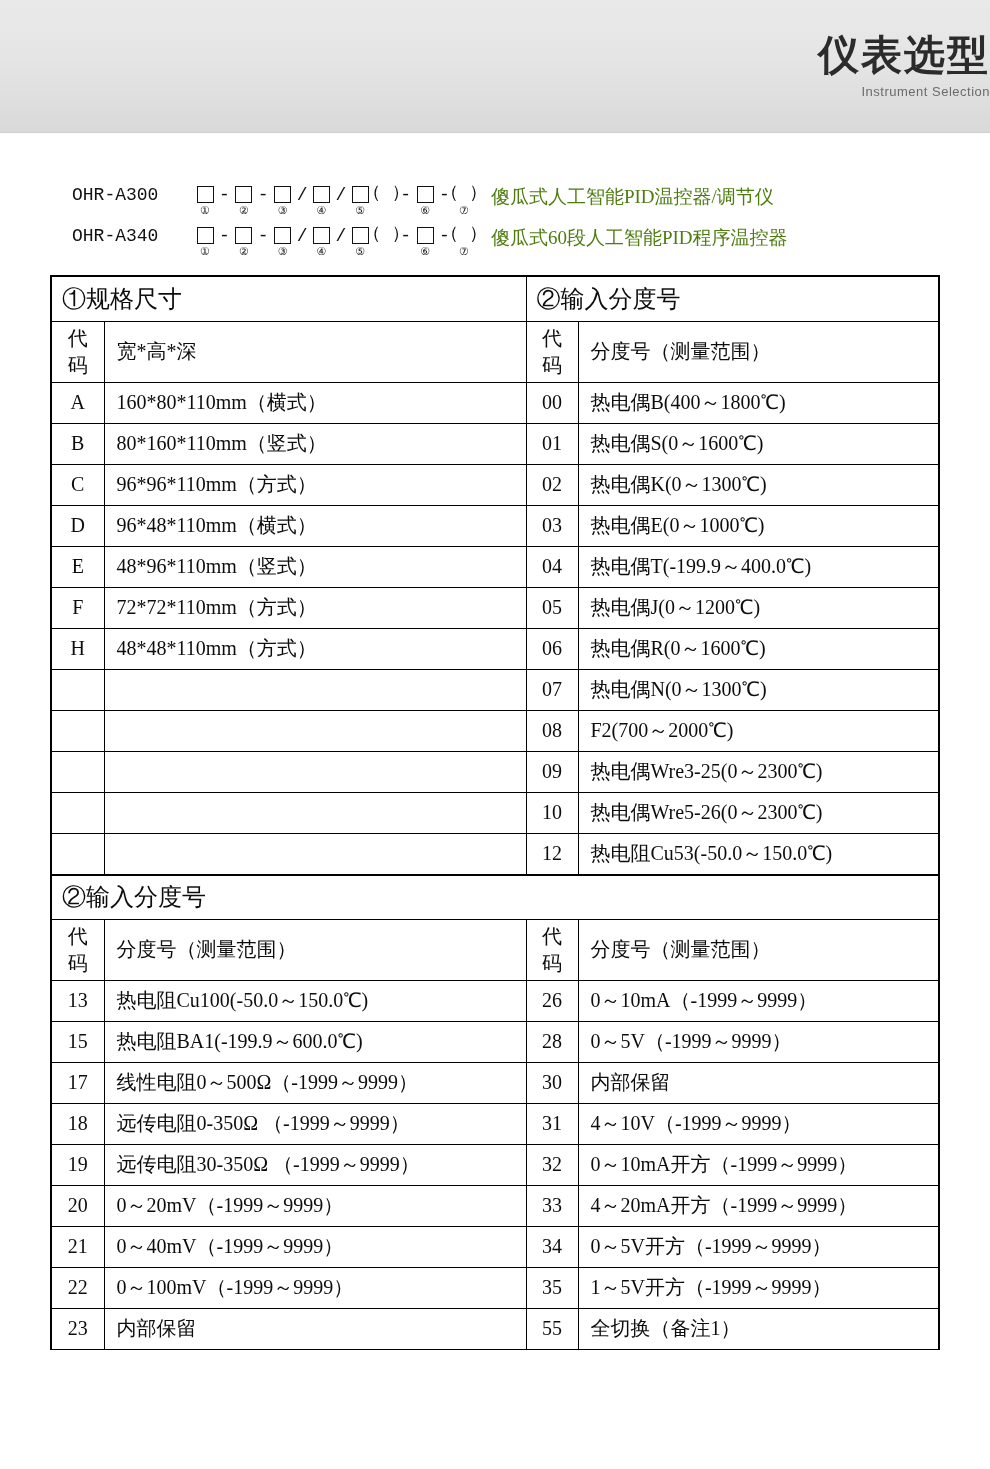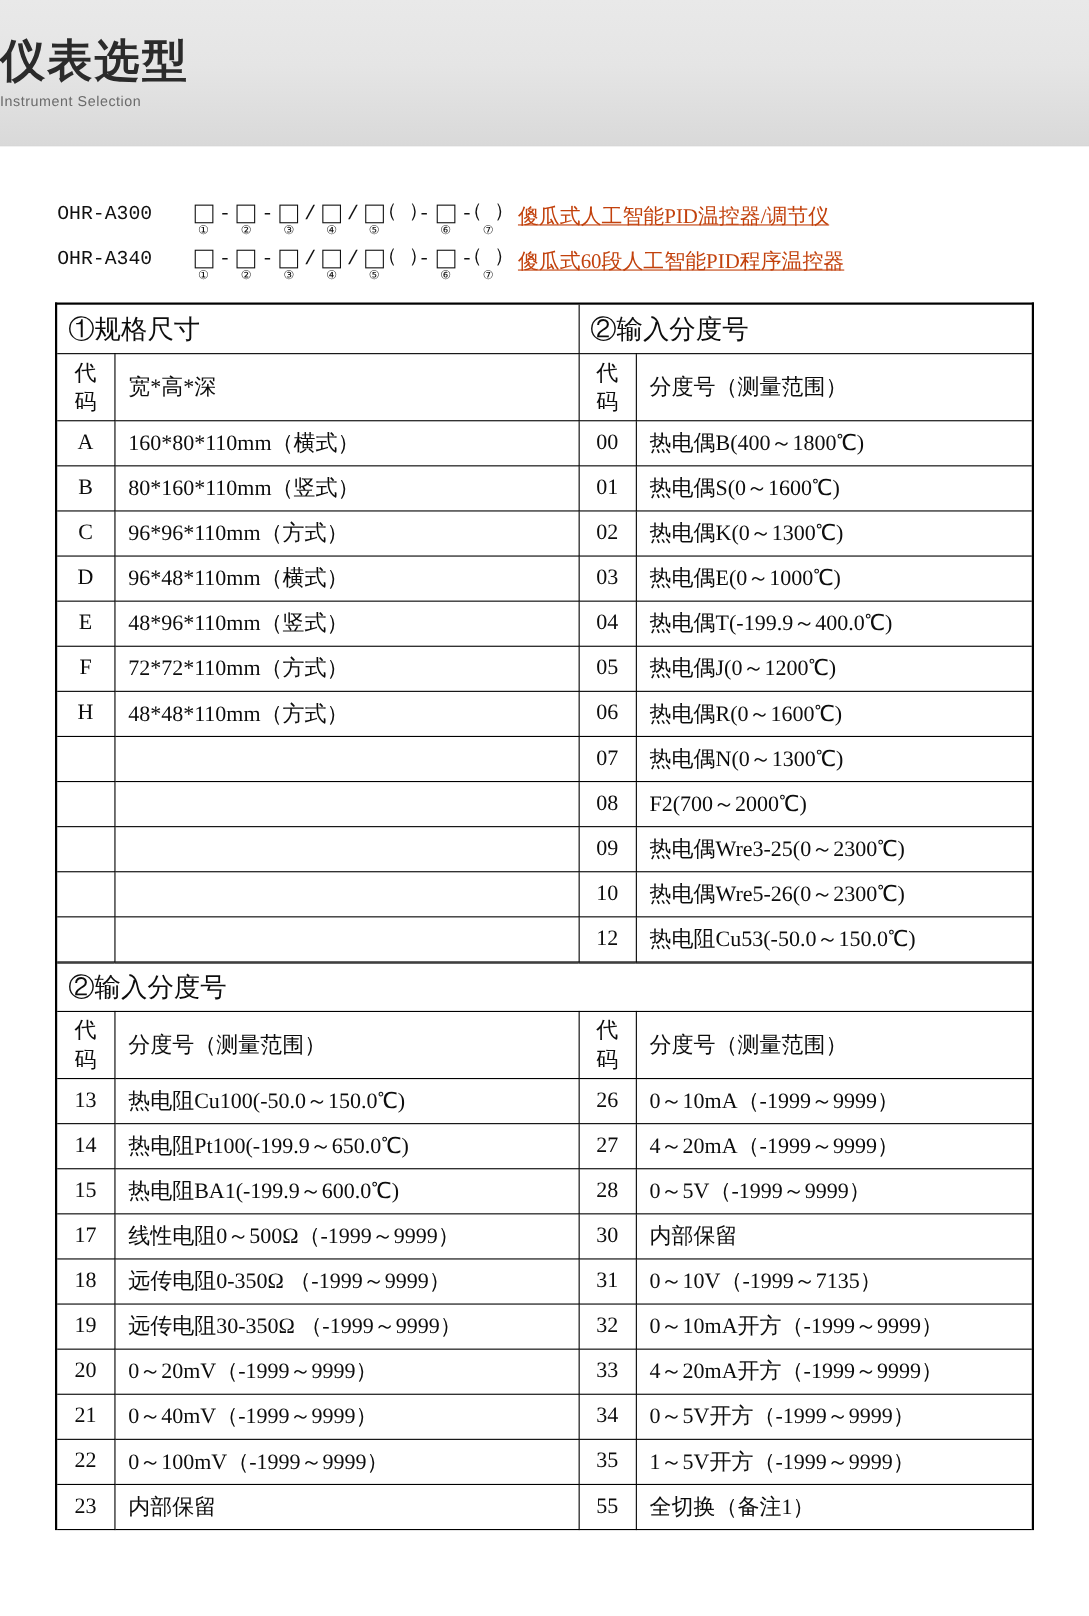--- a/index.html
+++ b/index.html
@@ -11,21 +11,21 @@
   }
   body { width: 990px; min-height: 1469px; position: relative; }
 
   
   .banner {
     width: 990px;
     height: 133px;
     background: linear-gradient(to bottom, #e9e9e9 0%, #e5e5e5 45%, #d9d9d9 100%);
     display: flex;
     flex-direction: column;
-    align-items: flex-start;
+    align-items: flex-end;
     justify-content: center;
     border-bottom: 1px solid #cfcfcf;
   }
   .banner-title {
     font-family: "Liberation Sans", sans-serif;
     font-size: 41px;
     font-weight: bold;
     color: #2b2b2b;
     letter-spacing: 2px;
     line-height: 1.1;
@@ -34,21 +34,21 @@
     font-family: "Liberation Sans", sans-serif;
     font-size: 13px;
     color: #6b6b6b;
     letter-spacing: 0.5px;
     margin-top: 6px;
   }
 
   
   .codes {
     margin-top: 50px;
-    padding-left: 52px;
+    padding-left: 72px;
   }
   .code-line {
     display: flex;
     align-items: flex-start;
     margin-bottom: 8px;
   }
   .code-model {
     font-family: "Liberation Mono", monospace;
     font-size: 18px;
     color: #111;
@@ -88,25 +88,24 @@
   }
   .sep {
     font-family: "Liberation Mono", monospace;
     font-size: 18px;
     line-height: 22px;
     color: #111;
     padding: 1px 1px 0 1px;
   }
   .code-desc {
     font-size: 19px;
-    color: #c2410c;
+    color: #4d7c0f;
     padding-top: 1px;
     margin-left: 14px;
     white-space: nowrap;
-    text-decoration: underline;
   }
 
   
   .tables {
     margin: 18px 50px 0 50px;
     border: 2px solid #000;
     border-bottom: none;
   }
   table {
     border-collapse: collapse;
@@ -353,42 +352,36 @@
         <td class="val">分度号（测量范围）</td>
       </tr>
 
       <tr>
         <td class="ctr">13</td>
         <td class="val">热电阻Cu100(-50.0～150.0℃)</td>
         <td class="ctr">26</td>
         <td class="val">0～10mA（-1999～9999）</td>
       </tr>
       <tr>
-        <td class="ctr">14</td>
-        <td class="val">热电阻Pt100(-199.9～650.0℃)</td>
-        <td class="ctr">27</td>
-        <td class="val">4～20mA（-1999～9999）</td>
-      </tr>
-      <tr>
         <td class="ctr">15</td>
         <td class="val">热电阻BA1(-199.9～600.0℃)</td>
         <td class="ctr">28</td>
         <td class="val">0～5V（-1999～9999）</td>
       </tr>
       <tr>
         <td class="ctr">17</td>
         <td class="val">线性电阻0～500Ω（-1999～9999）</td>
         <td class="ctr">30</td>
         <td class="val">内部保留</td>
       </tr>
       <tr>
         <td class="ctr">18</td>
         <td class="val">远传电阻0-350Ω （-1999～9999）</td>
         <td class="ctr">31</td>
-        <td class="val">0～10V（-1999～7135）</td>
+        <td class="val">4～10V（-1999～9999）</td>
       </tr>
       <tr>
         <td class="ctr">19</td>
         <td class="val">远传电阻30-350Ω （-1999～9999）</td>
         <td class="ctr">32</td>
         <td class="val">0～10mA开方（-1999～9999）</td>
       </tr>
       <tr>
         <td class="ctr">20</td>
         <td class="val">0～20mV（-1999～9999）</td>

